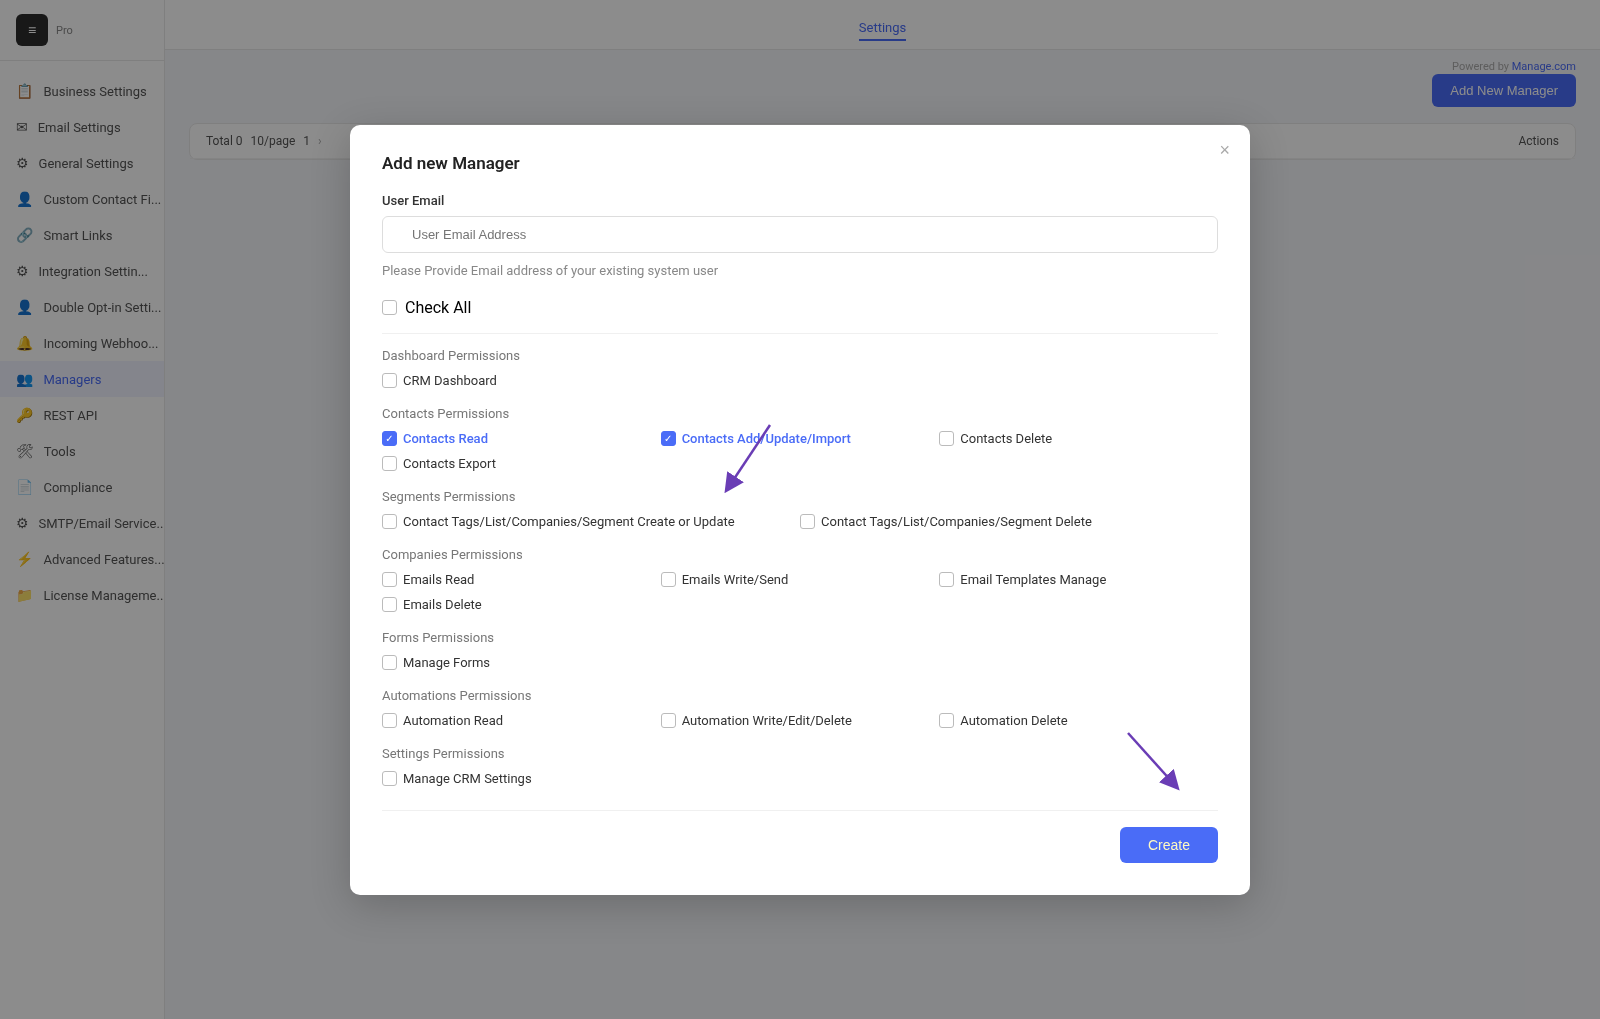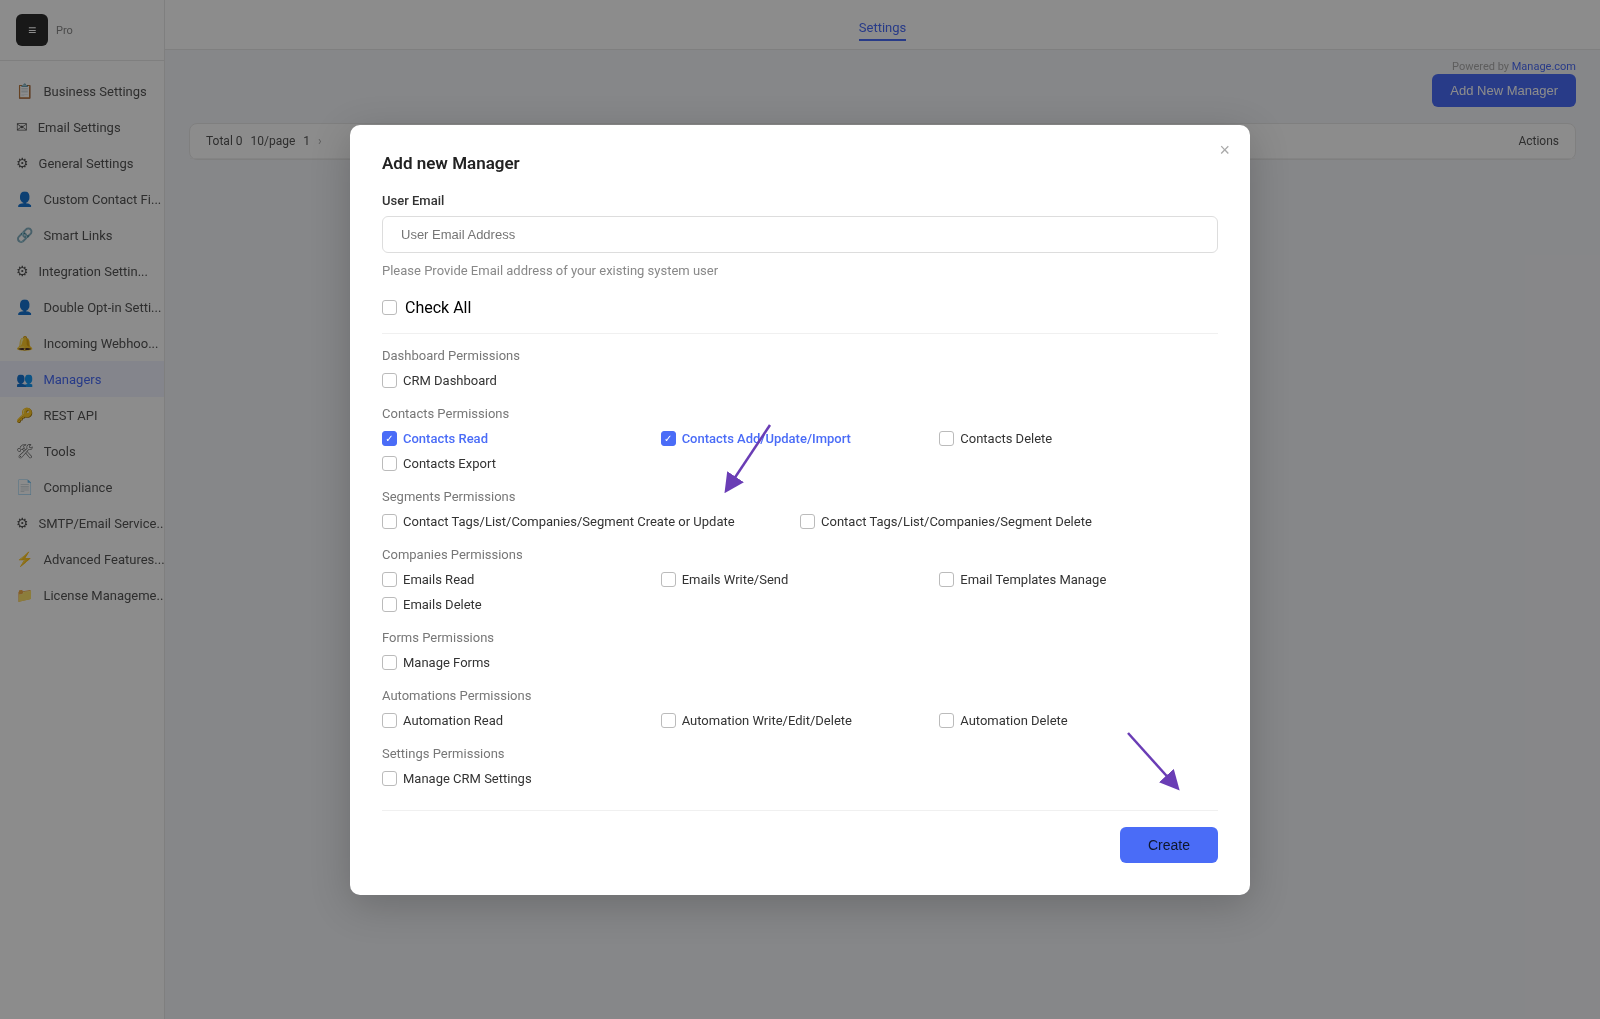--- a/index.html
+++ b/index.html
@@ -190,21 +190,21 @@
       font-size: 13px;
       color: #333;
       font-weight: 500;
       margin-bottom: 8px;
     }
 
     .text-input {
       width: 100%;
       border: 1px solid #ddd;
       border-radius: 6px;
-      padding: 10px 18px;
+      padding: 10px 29px;
       font-size: 13px;
       color: #999;
       outline: none;
       margin-bottom: 10px;
     }
 
     .input-hint {
       font-size: 13px;
       color: #888;
       margin-bottom: 20px;
@@ -272,21 +272,21 @@
       display: flex;
       justify-content: flex-end;
       margin-top: 24px;
       padding-top: 16px;
       border-top: 1px solid #f0f0f0;
       position: relative;
     }
 
     .create-btn {
       background: #4a6cf7;
-      color: #0f172a;
+      color: #fef9c3;
       border: none;
       border-radius: 6px;
       padding: 10px 28px;
       font-size: 14px;
       font-weight: 500;
       cursor: pointer;
     }
 
     .divider {
       border: none;

